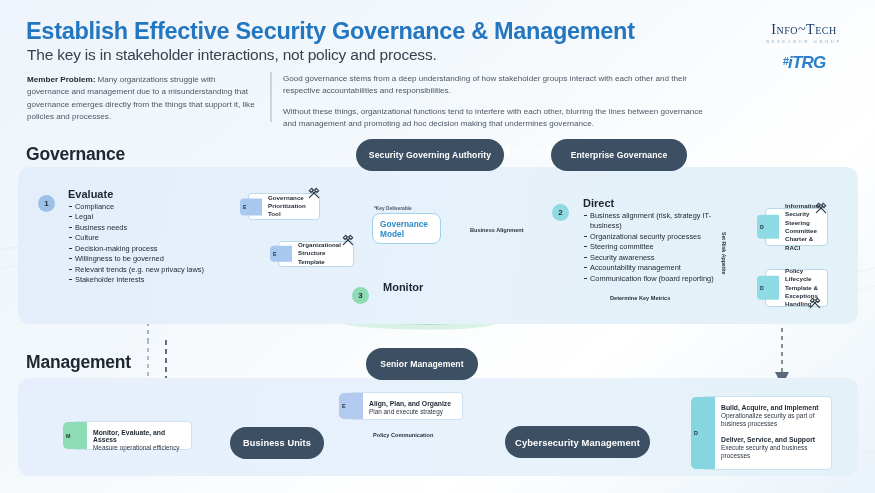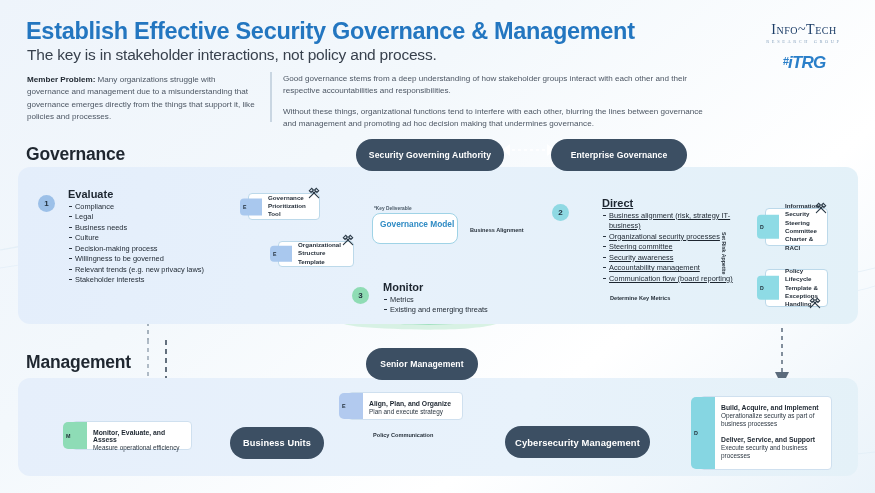--- a/index.html
+++ b/index.html
@@ -98,21 +98,21 @@
   .blob-list { list-style: none; }
   .blob-list li {
     font-size: 7.4px; line-height: 1.42; padding-left: 7px; position: relative;
     color: #222b35;
   }
   .blob-list li:before {
     content: ""; position: absolute; left: 1px; top: 4.2px;
     width: 2.6px; height: 1.2px; background: #2a3440;
   }
   #evaluate-label { left: 68px; top: 188px; width: 150px; }
-  #direct-label  { left: 602px; top: 197px; width: 152px; text-decoration: underline; }
+  #direct-label  { left: 583px; top: 197px; width: 152px; }
   #monitor-label { left: 383px; top: 281px; width: 150px; }
 
   .step-num {
     position: absolute; width: 17px; height: 17px; border-radius: 50%;
     display: flex; align-items: center; justify-content: center;
     font-size: 8px; font-weight: bold; color: #22303d;
   }
   #num1 { left: 38px; top: 195px; background: #9cc0e8; }
   #num2 { left: 552px; top: 204px; background: #8fd9e3; }
   #num3 { left: 352px; top: 287px; background: #8fdcb4; }
@@ -142,21 +142,21 @@
   #card-plt  { left: 765px; top: 269px; width: 63px; height: 38px; }
 
   .tool-icon { position: absolute; width: 14px; height: 14px; }
 
   
   #kd-note {
     position: absolute; left: 374px; top: 206px;
     font-size: 4.8px; color: #4b5a68; font-weight: bold;
   }
   #gov-model {
-    position: absolute; left: 372px; top: 213px; width: 86px; height: 31px;
+    position: absolute; left: 372px; top: 213px; width: 69px; height: 31px;
     background: #ffffff; border: 0.9px solid #9fd3e6; border-radius: 8px;
   }
   #gov-model span {
     position: absolute; left: 7px; top: 5px; font-size: 8.3px; font-weight: bold;
     color: #2f8bc4; line-height: 1.22;
   }
 
   
   .flow-label {
     position: absolute; font-size: 5.6px; color: #28323c; font-weight: bold;
@@ -388,24 +388,20 @@
       <li>Steering committee</li>
       <li>Security awareness</li>
       <li>Accountability management</li>
       <li>Communication flow (board reporting)</li>
     </ul>
   </div>
 
   <div class="step-num" id="num3">3</div>
   <div class="blob-label" id="monitor-label">
     <div class="blob-title">Monitor</div>
-    <ul class="blob-list">
-      <li>Metrics</li>
-      <li>Existing and emerging threats</li>
-    </ul>
   </div>
 
   <div class="card" id="card-gpt">
     <div class="tab blue">E</div>
     <div class="card-text">Governance Prioritization Tool</div>
     <svg class="tool-icon" style="left:58px; top:-8px;" viewBox="0 0 24 24">
       <g stroke="#2b3a47" stroke-width="1.9" fill="none" stroke-linecap="round">
         <path d="M4,20 L15,9"></path>
           <path d="M16,4 L20,8 L17,11 L13,7 Z"></path>
         <path d="M20,20 L9,9"></path>

